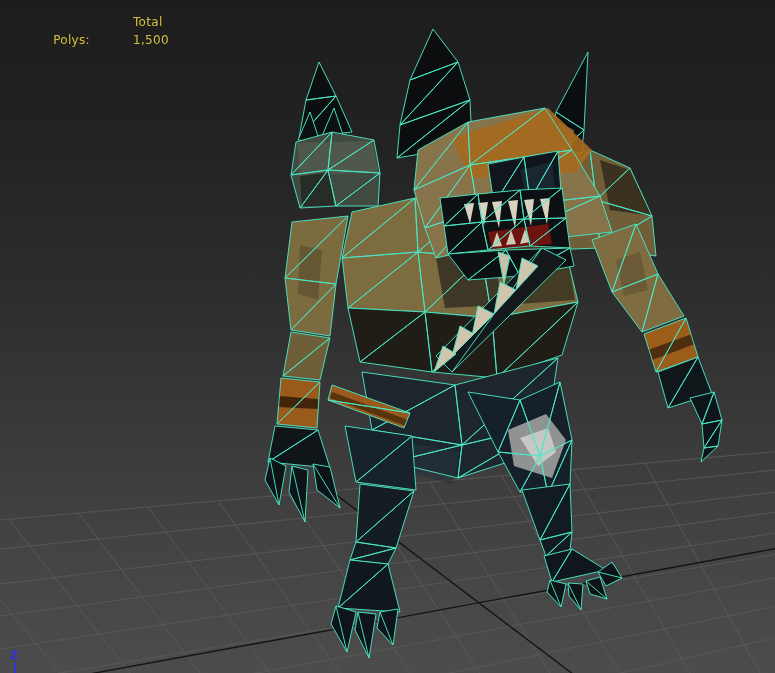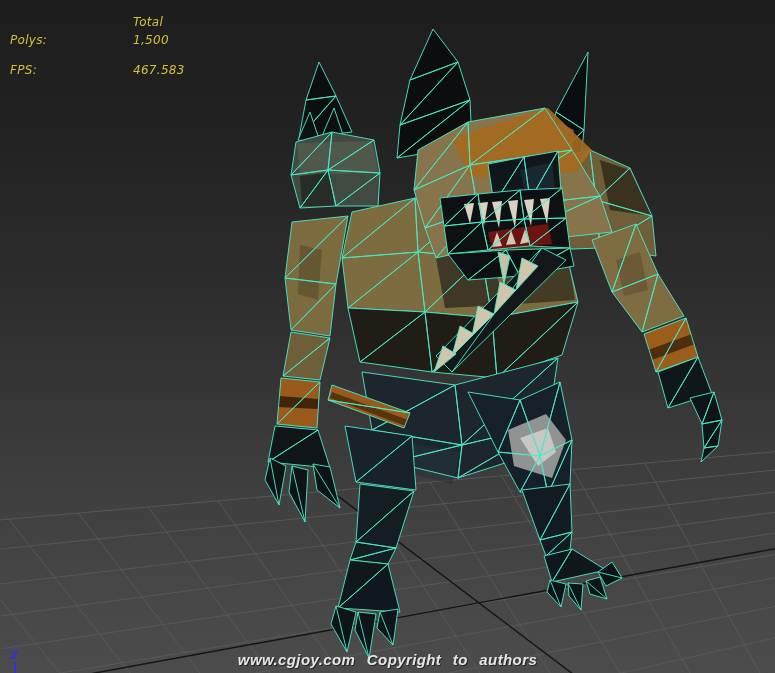--- a/index.html
+++ b/index.html
@@ -1,25 +1,24 @@
 <!DOCTYPE html>
 <html><head>
 <meta charset="utf-8">
 <style>
   html,body{margin:0;padding:0;background:#111;}
   .viewport{
     position:relative;width:775px;height:673px;overflow:hidden;
     background:linear-gradient(180deg,#1d1d1d 0%,#222222 20%,#2e2e2e 45%,#3c3c3c 68%,#474747 88%,#4c4c4c 100%);
     font-family:"DejaVu Sans",sans-serif;
-    font-style:italic;
   }
   #scene{position:absolute;left:0;top:0;}
   .stats{position:absolute;top:13px;left:10px;line-height:18px;font-size:12px;letter-spacing:.3px;}
   .stats .srow{height:18px;white-space:nowrap;}
-  .stats .lbl{display:inline-block;width:123px;}
+  .stats .lbl{display:inline-block;width:123px;text-align:center;}
   .stats .gap{height:12px;}
   .watermark{
     position:absolute;left:0;right:0;bottom:5px;text-align:center;
     font-family:"Liberation Sans",sans-serif;font-weight:bold;font-size:15px;
     letter-spacing:.4px;word-spacing:7px;
     text-shadow:1px 1px 0 rgba(0,0,0,.55);
   }
   .axis-gizmo{position:absolute;left:8px;bottom:0;width:20px;height:24px;}
   .axis-label{position:absolute;left:2px;top:0;font-size:11px;font-weight:bold;}
   .axis-line{position:absolute;left:6px;top:13px;width:2px;height:11px;}
@@ -383,24 +382,20 @@
     </svg>
 
   <div class="stats" style="color: rgb(210, 193, 58);">
     <div class="srow">
       <span class="lbl"></span><span class="val">Total</span>
     </div>
     <div class="srow">
       <span class="lbl">Polys:</span><span class="val">1,500</span>
     </div>
     <div class="gap"></div>
-    <div class="srow">
-      <span class="lbl">FPS:</span><span class="val">467.583</span>
-    </div>
   </div>
 
-  <div class="watermark" style="color: rgb(230, 230, 230);">www.cgjoy.com Copyright to authors</div>
 
   <div class="axis-gizmo">
     <span class="axis-label" style="color: rgb(48, 50, 224);">Z</span>
     <span class="axis-line" style="background: rgb(48, 50, 224);"></span>
   </div>
 </div>
 
 </body></html>

